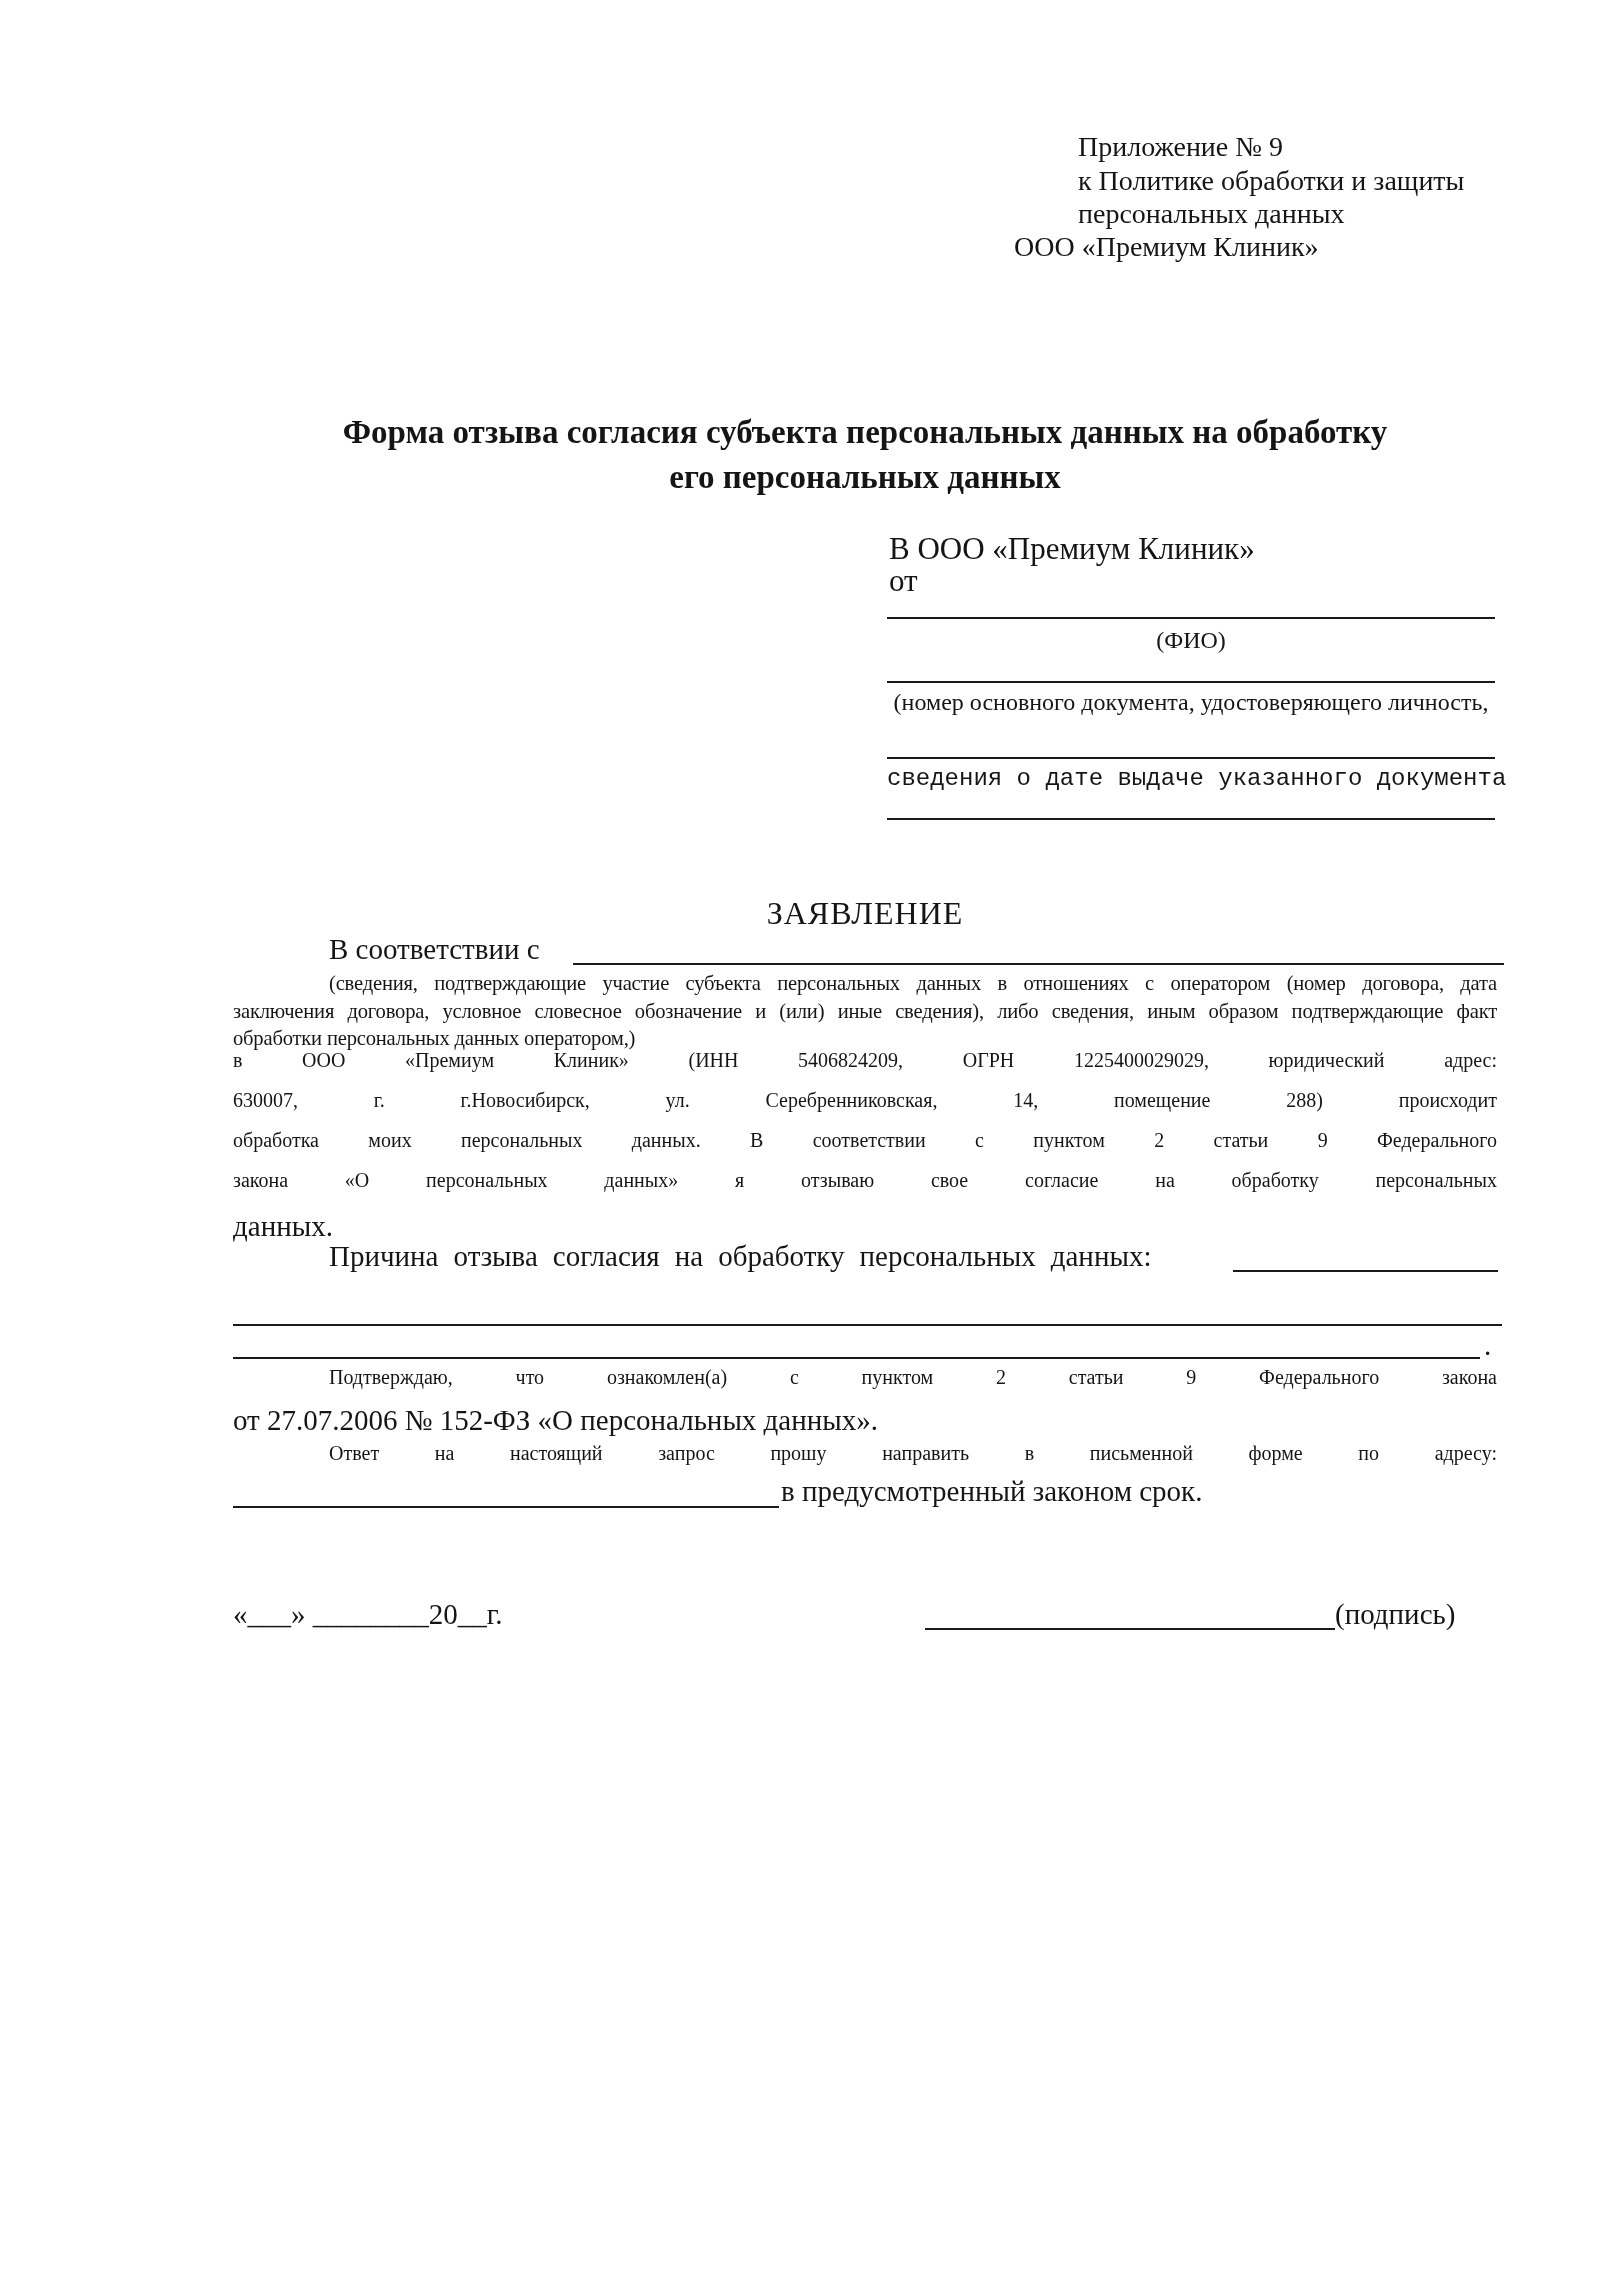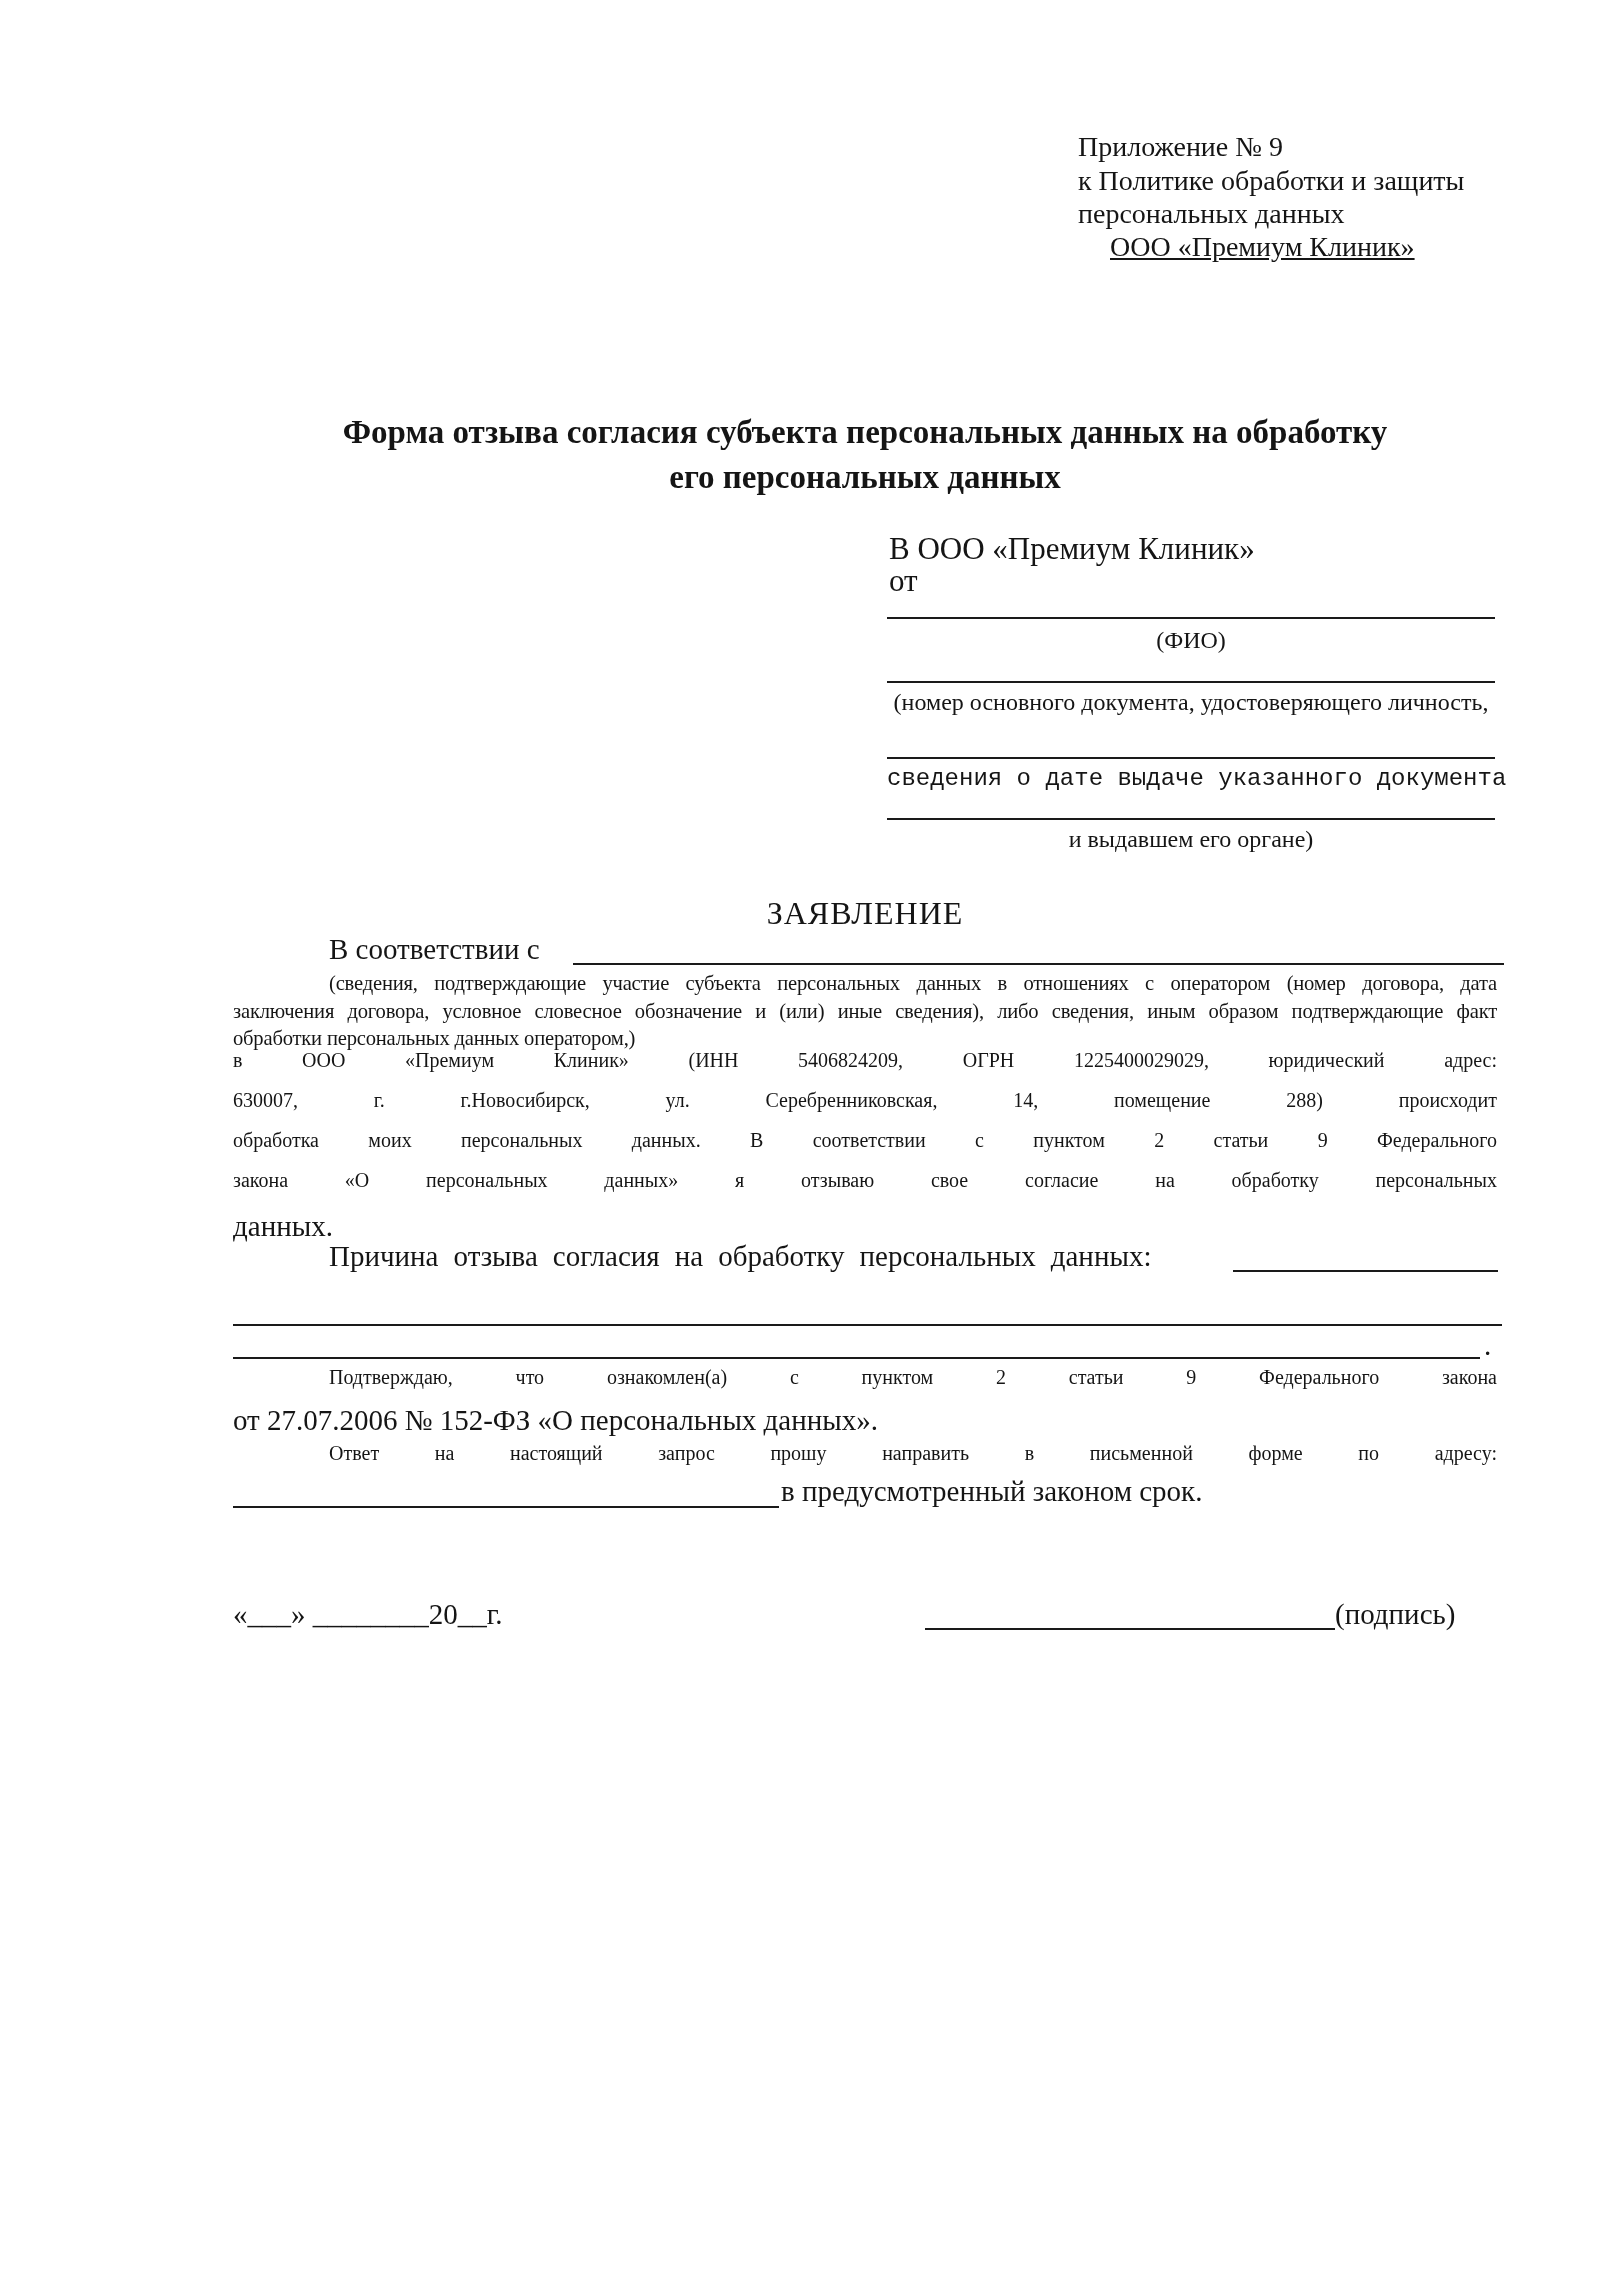--- a/index.html
+++ b/index.html
@@ -22,41 +22,40 @@
   .indent{text-indent:96px;}
 </style>
 </head>
 <body>
 
 <div class="page">
 
   <div class="t hdr" style="left:1078px;top:130px;">Приложение № 9</div>
   <div class="t hdr" style="left:1078px;top:164px;">к Политике обработки и защиты</div>
   <div class="t hdr" style="left:1078px;top:197px;">персональных данных</div>
-  <div class="t hdr" style="left:1110px;top:230px;text-decoration:underline;">ООО «Премиум Клиник»</div>
+  <div class="t hdr" style="left:1014px;top:230px;">ООО «Премиум Клиник»</div>
 
   <div class="title" style="position:absolute;left:233px;top:410px;width:1264px;">
     <div>Форма отзыва согласия субъекта персональных данных на обработку</div>
     <div>его персональных данных</div>
   </div>
 
   <div class="t" style="left:889px;top:531px;font-size:31px;">В ООО «Премиум Клиник»</div>
   <div class="t" style="left:889px;top:563px;font-size:31px;">от</div>
 
   <div class="u" style="left:887px;top:617px;width:608px;"></div>
   <div class="cap" style="left:887px;top:627px;width:608px;">(ФИО)</div>
 
   <div class="u" style="left:887px;top:681px;width:608px;"></div>
   <div class="cap" style="left:887px;top:689px;width:608px;">(номер основного документа, удостоверяющего личность,</div>
 
   <div class="u" style="left:887px;top:757px;width:608px;"></div>
   <div class="cap" style="left:887px;top:765px;width:608px;font-family:Liberation Mono, monospace;">сведения о дате выдаче указанного документа</div>
 
   <div class="u" style="left:887px;top:818px;width:608px;"></div>
-  <div class="cap" style="left:887px;top:826px;width:608px;">и выдавшем его органе)</div>
 
   <div class="heading" style="position:absolute;left:233px;top:895px;width:1264px;">ЗАЯВЛЕНИЕ</div>
 
   <div class="t" style="left:329px;top:933px;">В соответствии с</div>
   <div class="u" style="left:573px;top:963px;width:931px;"></div>
 
   <div class="j small indent" style="left:233px;top:972px;width:1264px;">(сведения, подтверждающие участие субъекта персональных данных в отношениях с оператором (номер договора, дата</div>
   <div class="j small" style="left:233px;top:1000px;width:1264px;">заключения договора, условное словесное обозначение и (или) иные сведения), либо сведения, иным образом подтверждающие факт</div>
   <div class="t small" style="left:233px;top:1027px;">обработки персональных данных оператором,)</div>
 

